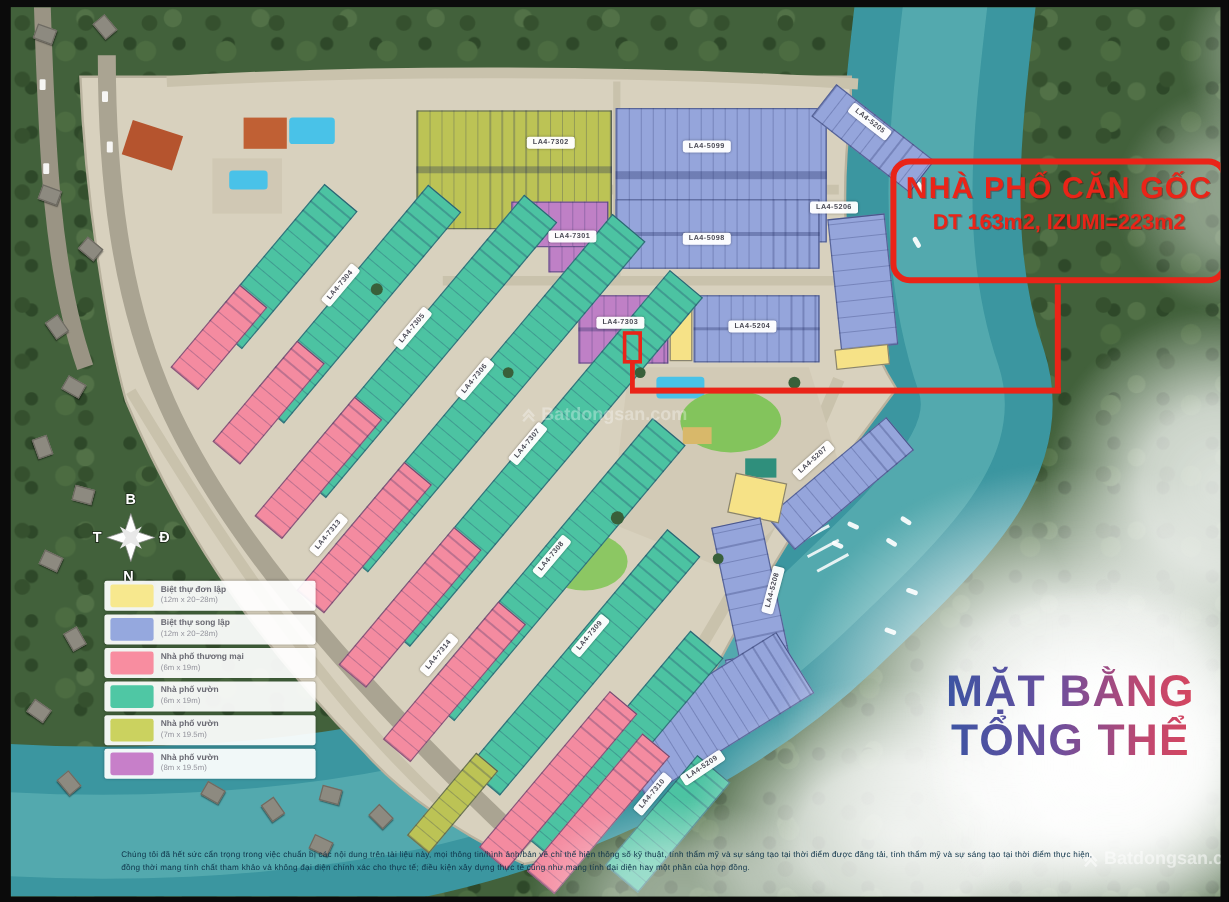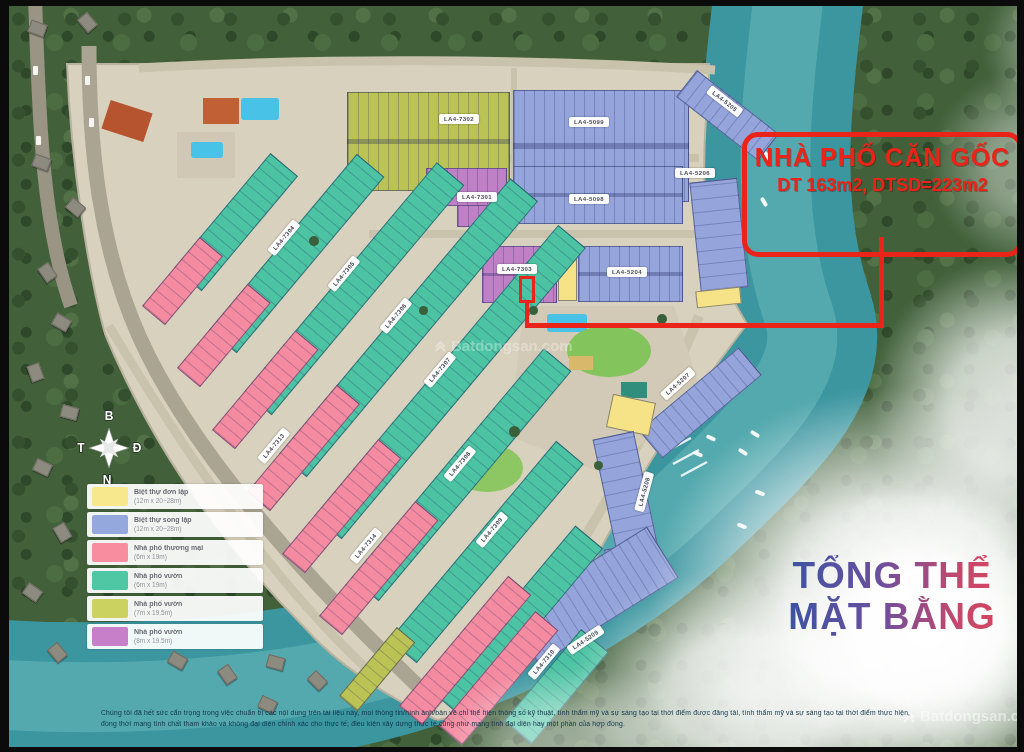--- a/index.html
+++ b/index.html
@@ -41,21 +41,21 @@
   .house{position:absolute;width:15px;height:11px;background:#8d8a80;border:1px solid #6e6b62;
          box-shadow:1px 1px 1px rgba(0,0,0,.4);z-index:8;}
   .bush{position:absolute;border-radius:50%;background:#39603a;z-index:22;}
   .boat{position:absolute;width:10px;height:4px;border-radius:2px;background:rgba(255,255,255,.92);z-index:12;}
 
   .cloud{position:absolute;border-radius:50%;z-index:40;
     background:radial-gradient(closest-side,rgba(255,255,255,.97) 0%,rgba(255,255,255,.85) 45%,rgba(255,255,255,0) 100%);
     filter:blur(4px);}
 
   
-  #ann-box{position:absolute;left:733px;top:126px;width:281px;height:125px;z-index:50;
+  #ann-box{position:absolute;left:733px;top:126px;width:281px;height:104px;z-index:50;
     border:5px solid #ea2418;border-radius:16px;box-sizing:border-box;text-align:center;
     color:#ea2418;font-weight:800;text-shadow:1px 1px 0 rgba(90,0,0,.35);}
   #ann-box .l1{font-size:25px;margin-top:6px;letter-spacing:1px;}
   #ann-box .l2{font-size:22px;margin-top:2px;}
   #ann-box .l3{font-size:18px;margin-top:3px;}
   .redline{position:absolute;background:#ea2418;z-index:50;}
   #lot-highlight{position:absolute;left:510px;top:270px;width:16px;height:27px;z-index:50;
     border:3px solid #ea2418;box-sizing:border-box;}
 
   
@@ -241,21 +241,21 @@
   <div class="cloud" style="left:640px;top:380px;width:500px;height:420px"></div>
   <div class="cloud" style="left:860px;top:250px;width:300px;height:300px;opacity:.85"></div>
   <div class="cloud" style="left:560px;top:560px;width:360px;height:260px;opacity:.9"></div>
   <div class="cloud" style="left:760px;top:480px;width:320px;height:300px"></div>
   <div class="cloud" style="left:920px;top:60px;width:220px;height:200px;opacity:.45"></div>
   <div class="cloud" style="left:430px;top:660px;width:260px;height:160px;opacity:.5"></div>
   <div class="cloud" style="left:975px;top:-40px;width:140px;height:160px;opacity:.35"></div>
 
   <div id="ann-box">
     <div class="l1">NHÀ PHỐ CĂN GỐC</div>
-    <div class="l3">DT 163m2, DTSD=223m2</div>
+    <div class="l3">DT 163m2, IZUMI=223m2</div>
   </div>
   <div class="redline" style="left:870px;top:231px;width:5px;height:89px"></div>
   <div class="redline" style="left:516px;top:317px;width:359px;height:5px"></div>
   <div class="redline" style="left:516px;top:296px;width:4px;height:23px"></div>
   <div id="lot-highlight"></div>
 
   <svg id="compass" width="72" height="84" viewBox="0 0 72 84">
     <polygon points="36,22 41,37 56,42 41,47 36,62 31,47 16,42 31,37" fill="#fff" stroke="#888" stroke-width=".6"></polygon>
     <polygon points="36,29 39,39 49,42 39,45 36,55 33,45 23,42 33,39" fill="#e8e8e8" transform="rotate(45 36 42)"></polygon>
     <text x="36" y="14">B</text>
@@ -303,22 +303,22 @@
         <div class="leg-card">
           <div class="leg-swatch" style="background: rgb(199, 127, 201);"></div>
           <div>
             <div class="leg-name">Nhà phố vườn</div>
             <div class="leg-size">(8m x 19.5m)</div>
           </div>
         </div>
       </div>
 
   <div id="title">
+    <div class="grad">MẶT BẰNG</div>
     <div class="grad">TỔNG THỂ</div>
-    <div class="grad">MẶT BẰNG</div>
   </div>
 
   <div class="watermark" id="wm-center">
     <svg width="13" height="13" viewBox="0 0 13 13">
       <path d="M2 8 L6.5 3 L11 8" fill="none" stroke="#fff" stroke-width="2"></path>
       <path d="M2 12 L6.5 7 L11 12" fill="none" stroke="#fff" stroke-width="2"></path>
     </svg>
     <span>Batdongsan.com</span>
   </div>
   <div class="watermark" id="wm-br">

